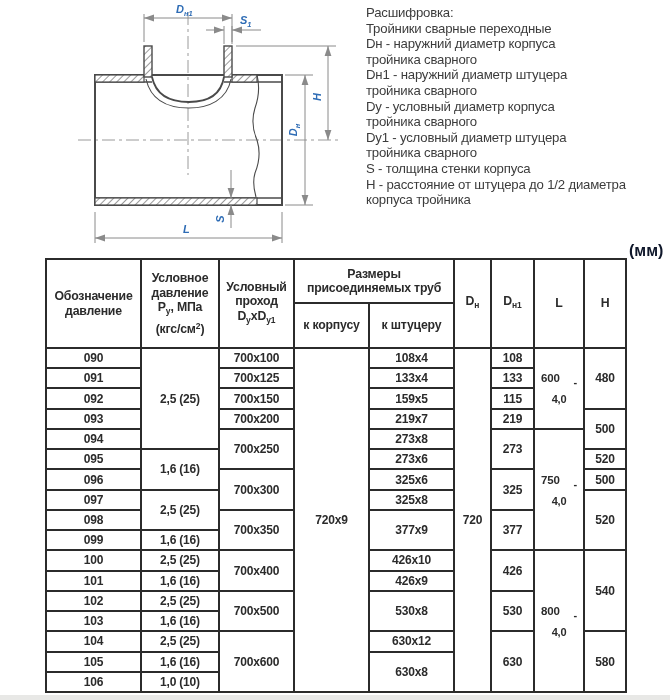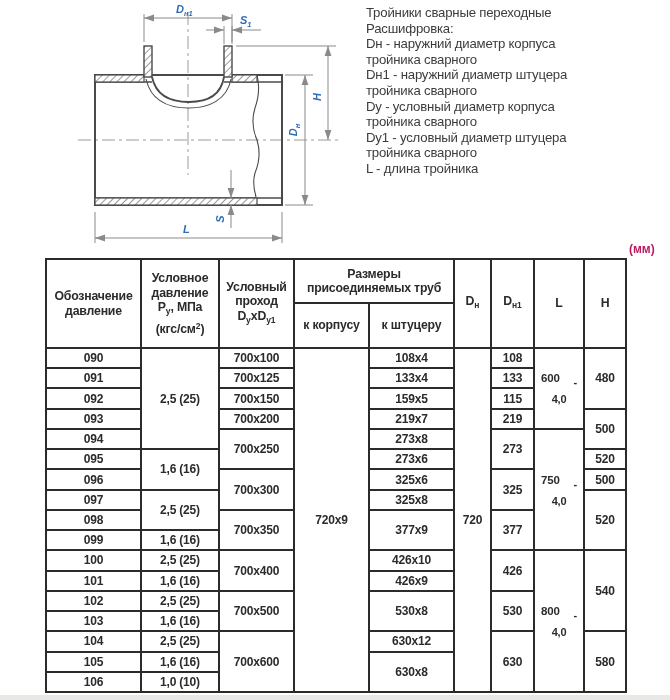--- a/index.html
+++ b/index.html
@@ -13,21 +13,21 @@
   .outl{stroke:#4a4a4a;fill:none;}
   .dim{stroke:#8a8a8a;stroke-width:1;fill:none;}
   .dlbl{fill:#2e6cb5;font-size:11px;font-weight:bold;font-style:italic;
         font-family:"Liberation Sans", sans-serif;}
   .mid{text-anchor:middle;}
   
   .legend{position:absolute;left:366px;top:5px;width:300px;
           font-size:13.2px;line-height:15.6px;color:#3c3c3c;letter-spacing:-0.2px;}
   .legend div{white-space:pre-line;}
   
-  .unit{position:absolute;left:629px;top:242px;font-size:12px;font-weight:bold;color:#be185d;}
+  .unit{position:absolute;left:629px;top:242px;font-size:16px;font-weight:bold;color:#0f172a;}
   
   table.spec{
     position:absolute;left:45px;top:258px;width:580px;height:435px;
     border-collapse:collapse;table-layout:fixed;
     font-size:12px;font-weight:bold;letter-spacing:-0.2px;color:#2b2b2b;
   }
   table.spec th, table.spec td{
     border:2px solid #2b2b2b;text-align:center;vertical-align:middle;
     padding:0 2px;overflow:hidden;
   }
@@ -108,31 +108,33 @@
     <text class="dlbl" x="176" y="13"><tspan>D</tspan><tspan dy="3" font-size="7.5">н1</tspan></text>
     <text class="dlbl" x="240" y="24"><tspan>S</tspan><tspan dy="3" font-size="7.5">1</tspan></text>
     <text class="dlbl mid" x="321" y="97" transform="rotate(-90 321 97)">H</text>
     <text class="dlbl mid" x="297" y="130" transform="rotate(-90 297 130)"><tspan>D</tspan><tspan dy="3" font-size="7.5">н</tspan></text>
     <text class="dlbl mid" x="224" y="219" transform="rotate(-90 224 219)">S</text>
     <text class="dlbl" x="183" y="233">L</text>
   </g>
 </svg>
 
 <div class="legend">
+  <div>Расшифровка:</div>
   <div>Тройники сварные переходные</div>
-  <div>Расшифровка:</div>
   <div>Dн - наружний диаметр корпуса
 тройника сварного</div>
   <div>Dн1 - наружний диаметр штуцера
 тройника сварного</div>
   <div>Dу - условный диаметр корпуса
 тройника сварного</div>
   <div>Dу1 - условный диаметр штуцера
 тройника сварного</div>
-  <div>L - длина тройника</div>
+  <div>S - толщина стенки корпуса</div>
+  <div>H - расстояние от штуцера до 1/2 диаметра
+корпуса тройника</div>
 </div>
 
 <div class="unit">(мм)</div>
 
 <table class="spec">
   <colgroup>
     <col style="width:95px">
       <col style="width:78px">
       <col style="width:75px">
     <col style="width:75px">

